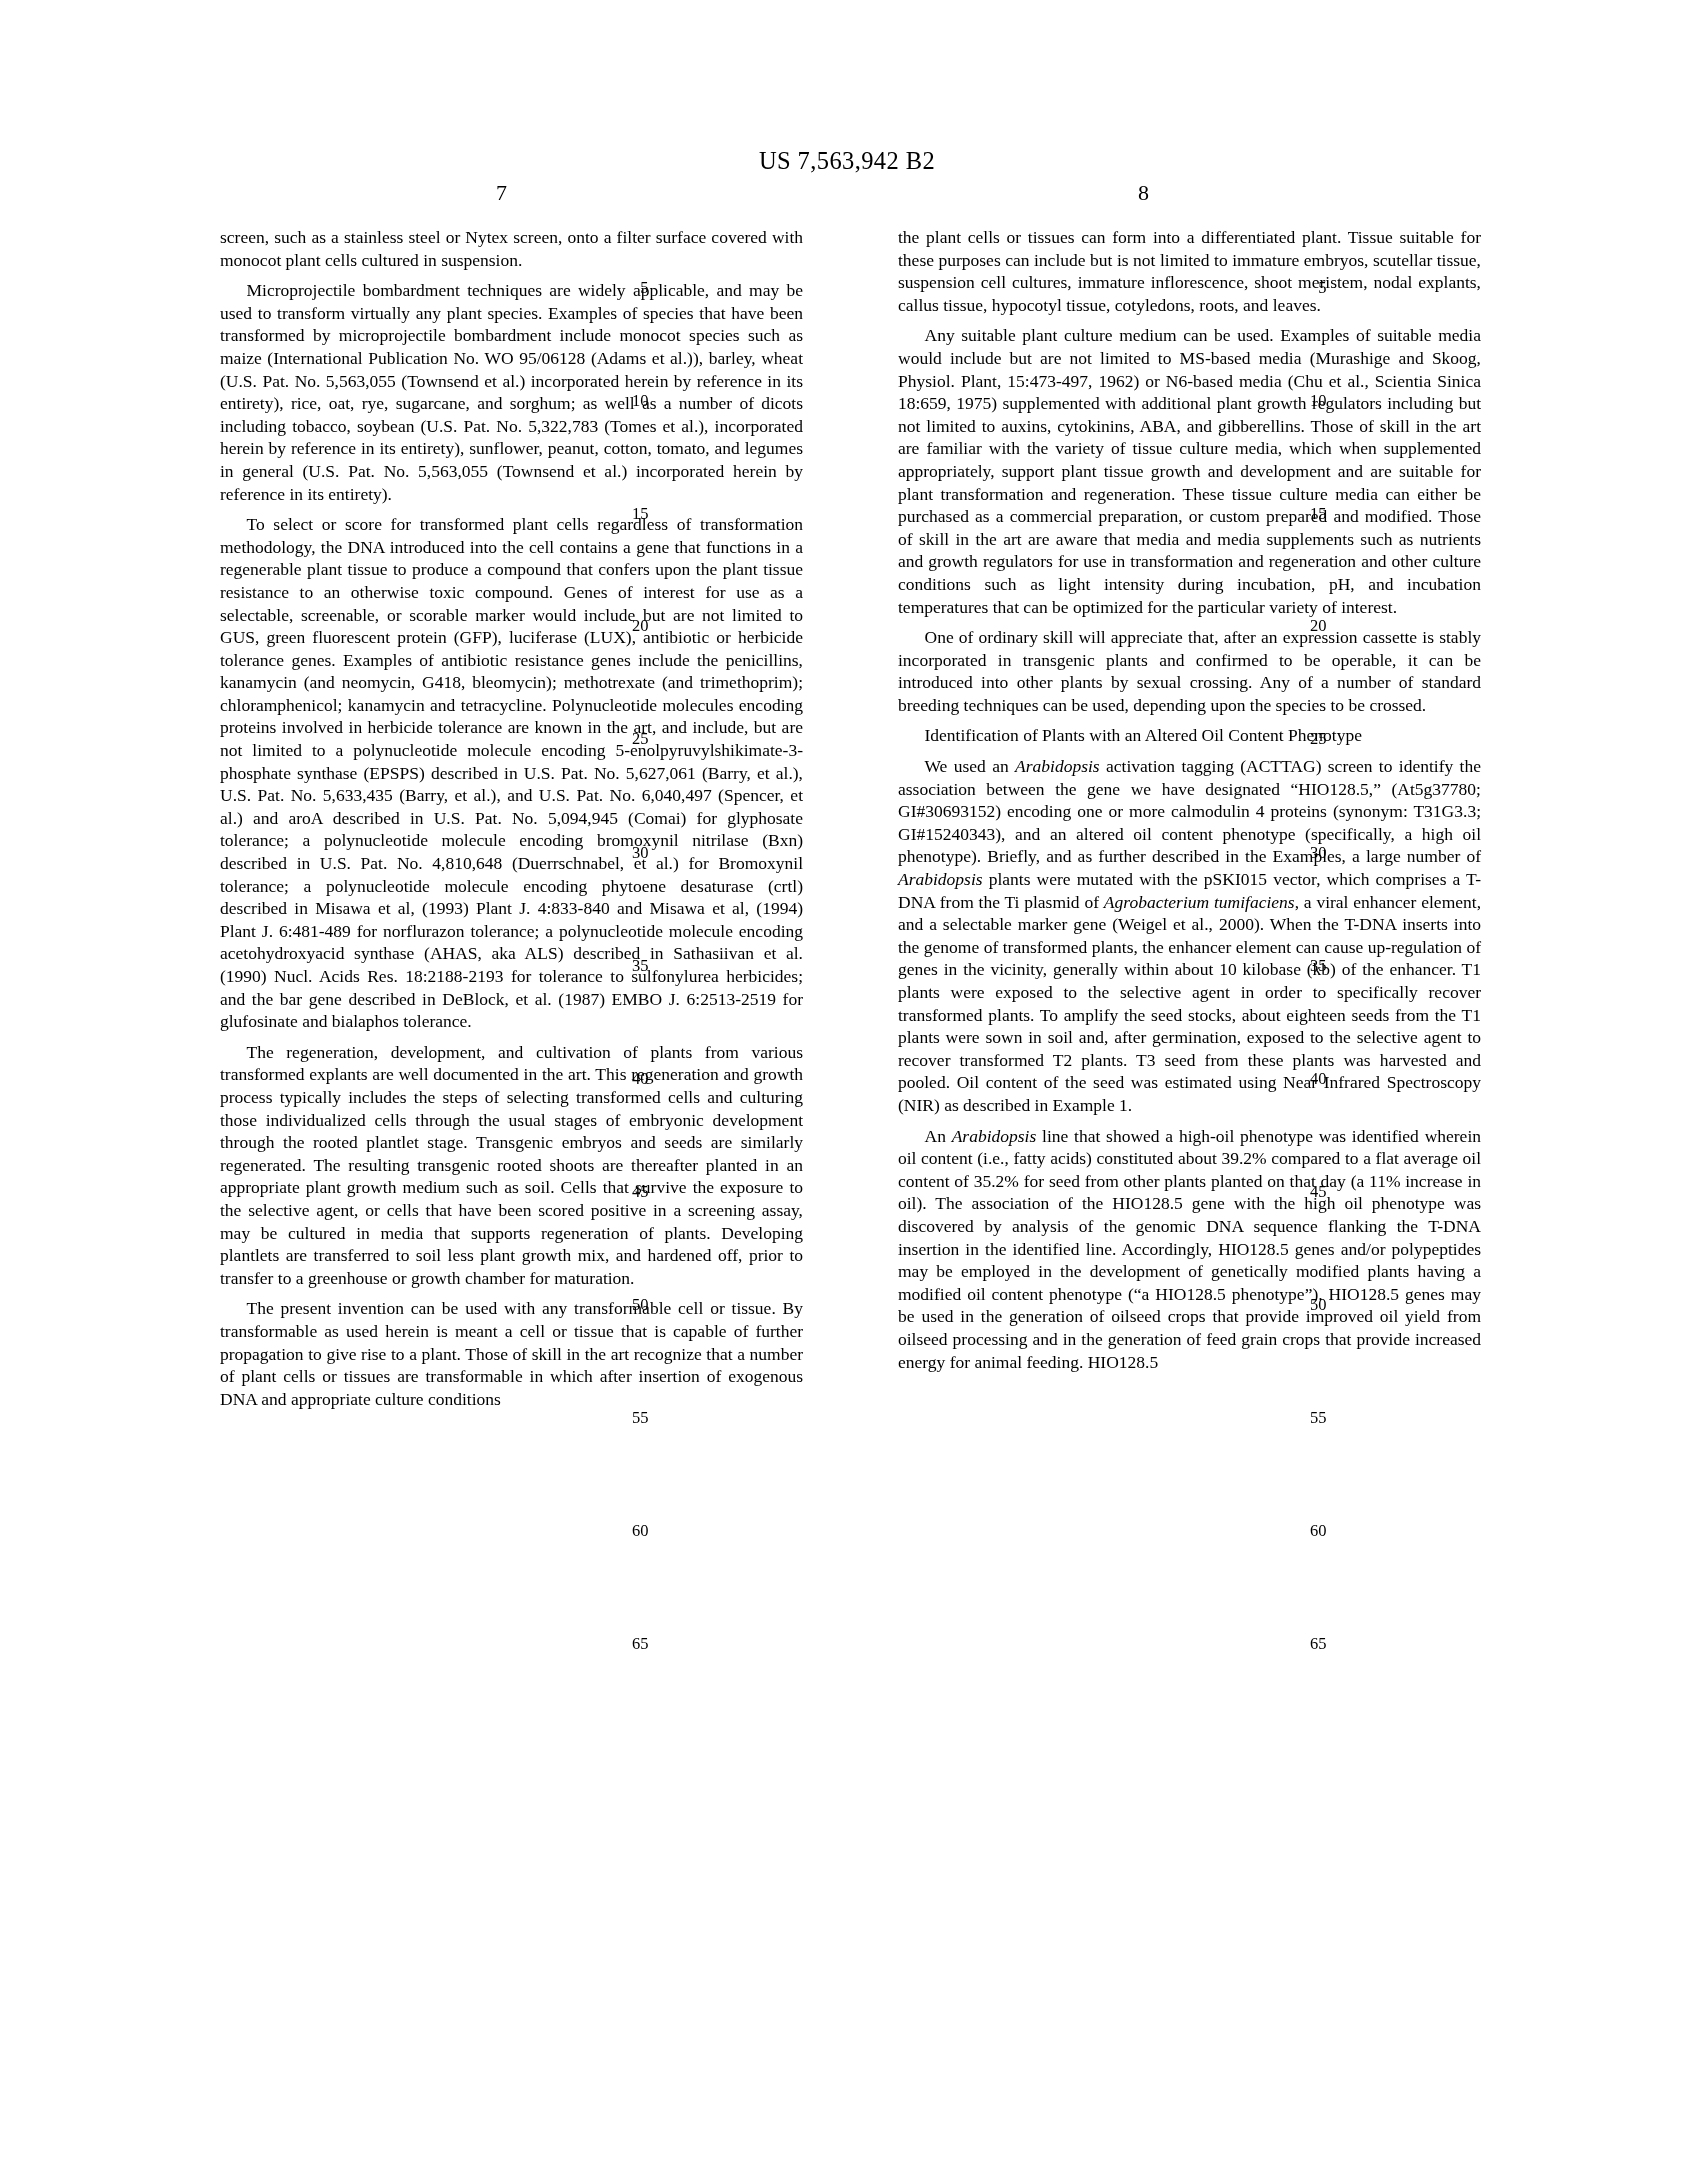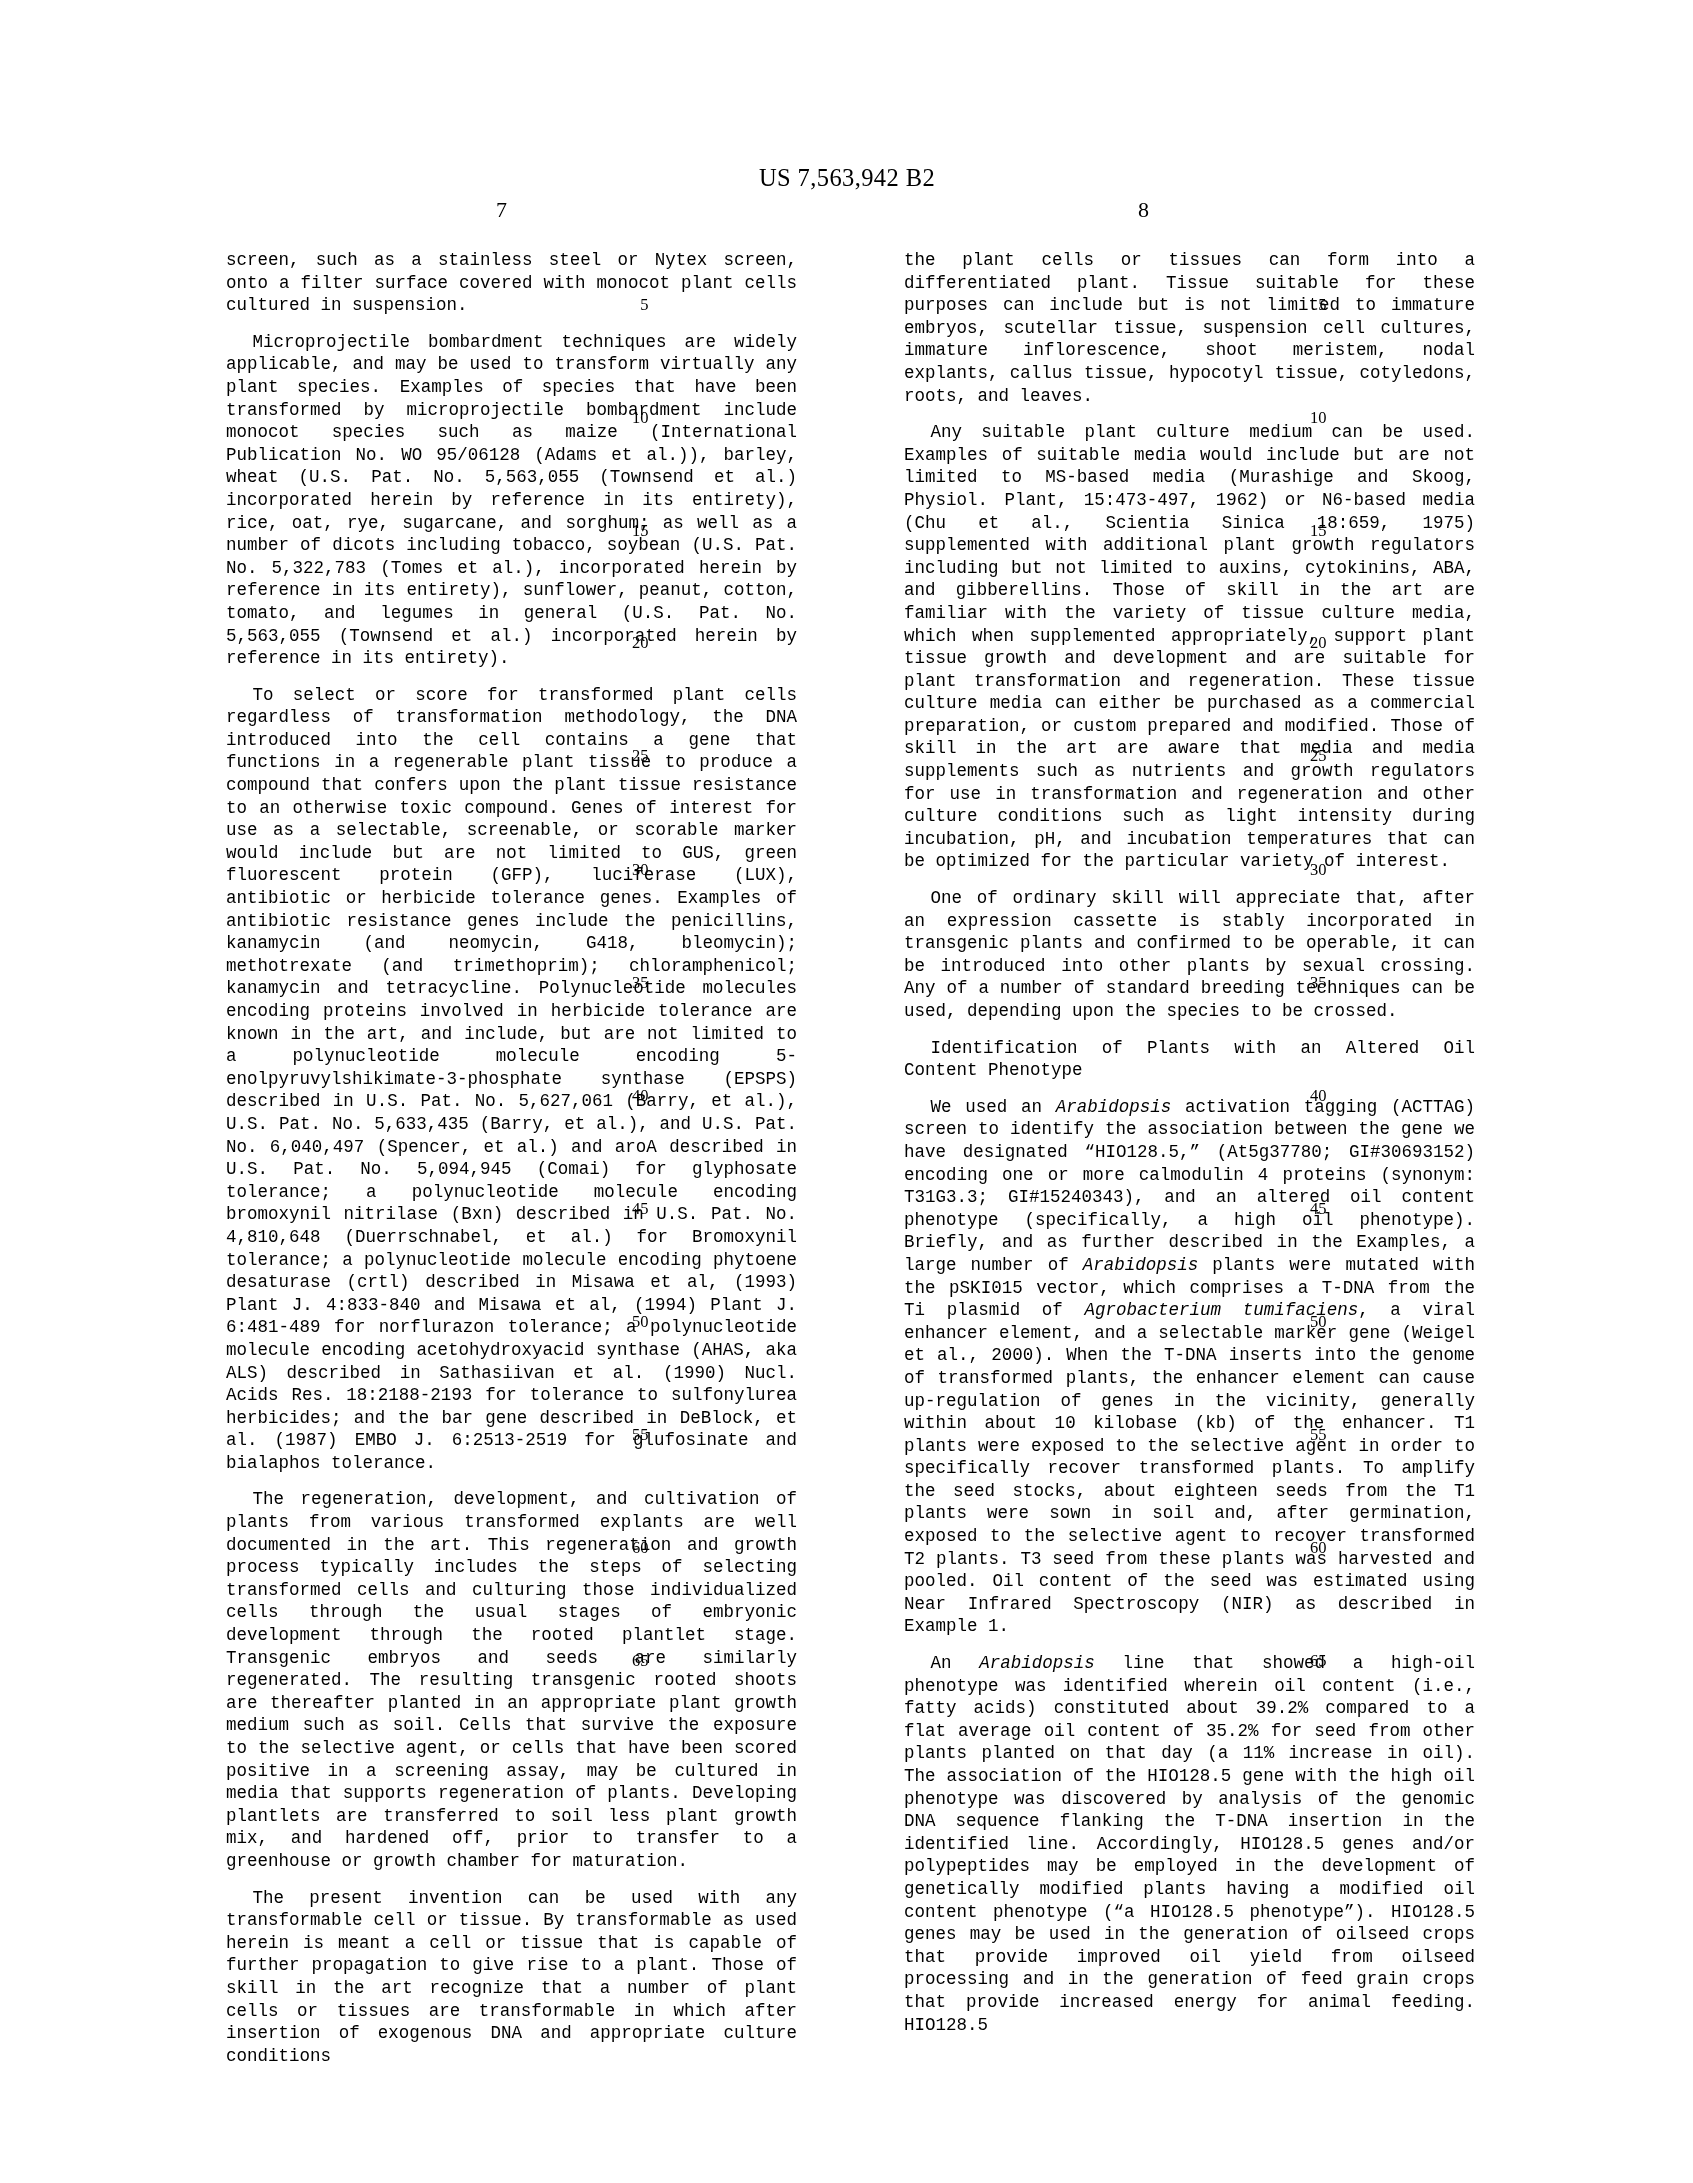--- a/index.html
+++ b/index.html
@@ -9,21 +9,21 @@
   }
   body {
     width: 1694px;
     height: 2183px;
     font-family: "Liberation Serif", serif;
     color: #000000;
     position: relative;
   }
   .page {
     position: absolute;
-    left: 0; top: 17px;
+    left: 0; top: 0;
     width: 1694px;
     height: 1698px;
     background: #ffffff;
   }
   .patent-number {
     position: absolute;
     top: 147px;
     left: 0;
     width: 1694px;
     text-align: center;
@@ -58,22 +58,21 @@
     font-size: 17.5px;
     line-height: 22.6px;
     text-align: justify;
     text-justify: inter-word;
     hyphens: manual;
   }
   .column.left { left: 0; }
   .column.right { left: 678px; }
 
   .column p {
-    margin: 14px;
-    font-family: Liberation Mono, monospace;
+    margin: 8px;
   }
   .column p.indent {
     text-indent: 26.5px;
   }
   .column p.noindent {
     text-indent: 0;
   }
   .column p:last-child {
     text-align-last: left;
   }

